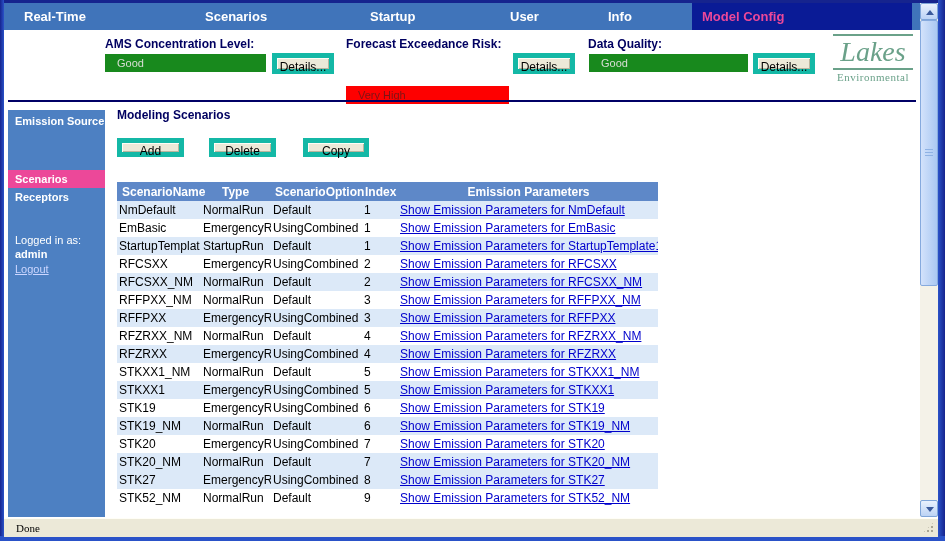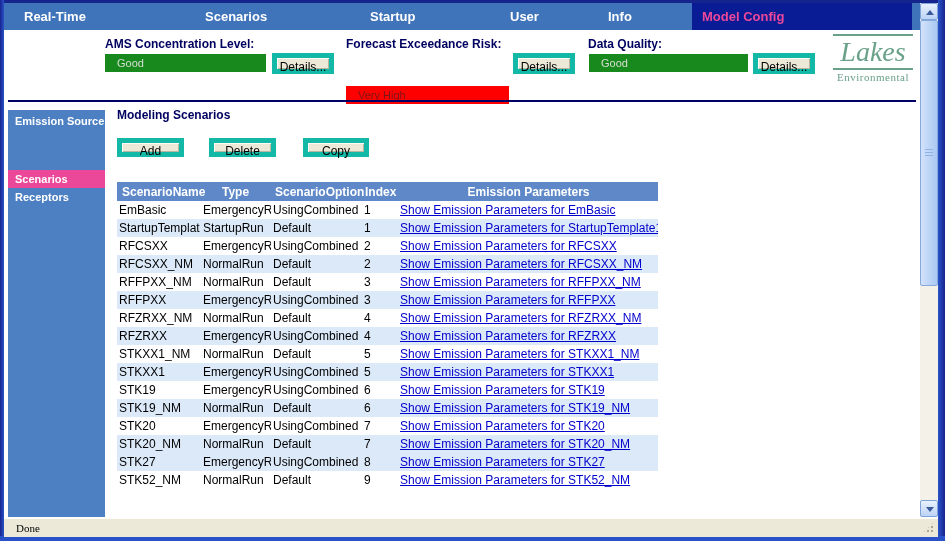--- a/index.html
+++ b/index.html
@@ -123,20 +123,25 @@
   <div class="logo-lakes">Lakes</div>
   <div class="logo-env">Environmental</div>
 </div>
 
 <div class="divider"></div>
 
 <div class="sidebar">
   <div class="side-item">Emission Source</div>
   <div class="side-item selected">Scenarios</div>
   <div class="side-item">Receptors</div>
+  <div class="side-login">
+    <div>Logged in as:</div>
+    <div class="side-user">admin</div>
+    <a class="side-logout">Logout</a>
+  </div>
 </div>
 
 <div class="main-title">Modeling Scenarios</div>
 <button class="btn toolbar-btn tb-0">Add</button>
 <button class="btn toolbar-btn tb-1">Delete</button>
 <button class="btn toolbar-btn tb-2">Copy</button>
 
 <div class="table-clip">
   <table>
     <colgroup>
@@ -149,20 +154,29 @@
     <thead>
       <tr>
         <th class="h-name">ScenarioName</th>
         <th class="h-type">Type</th>
         <th class="h-option">ScenarioOption</th>
         <th class="h-index">Index</th>
         <th class="h-params">Emission Parameters</th>
       </tr>
     </thead>
     <tbody>
+        <tr class="alt">
+    <td class="c-name">NmDefault</td>
+    <td class="c-type">NormalRun</td>
+    <td class="c-option">Default</td>
+    <td class="c-index">1</td>
+    <td class="c-link">
+      <a class="param-link">Show Emission Parameters for NmDefault</a>
+    </td>
+  </tr>
         <tr>
     <td class="c-name">EmBasic</td>
     <td class="c-type">EmergencyRun</td>
     <td class="c-option">UsingCombined</td>
     <td class="c-index">1</td>
     <td class="c-link">
       <a class="param-link">Show Emission Parameters for EmBasic</a>
     </td>
   </tr>
         <tr class="alt">

